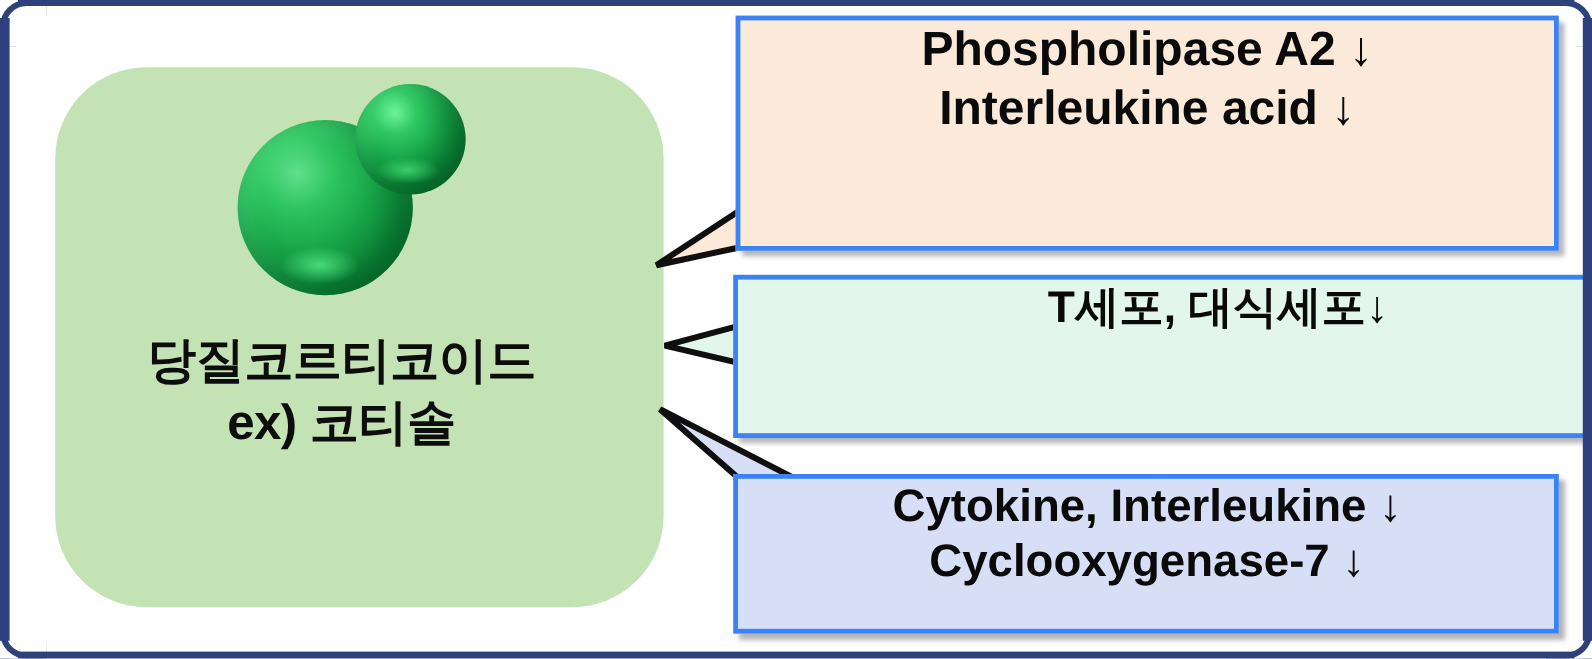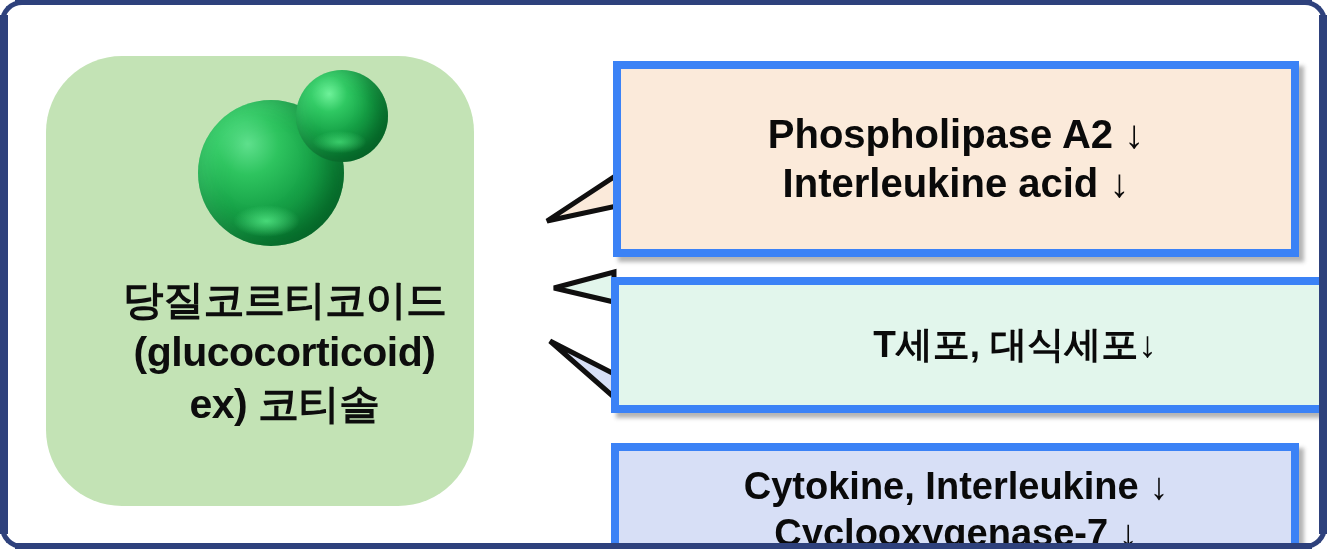--- a/index.html
+++ b/index.html
@@ -55,21 +55,21 @@
   .cm-tl { left: -15px; top: -15px; }
   .cm-tr { right: -15px; top: -15px; }
   .cm-bl { left: -15px; bottom: -15px; }
   .cm-br { right: -15px; bottom: -15px; }
 
   
   #green-panel {
     position: absolute;
     left: 46px;
     top: 56px;
-    width: 428px;
+    width: 507px;
     height: 450px;
     background: #c3e3b5;
     border-radius: 76px;
   }
 
   
   #molecule {
     position: absolute;
     left: 120px;
     top: 10px;
@@ -128,27 +128,26 @@
     font-weight: bold;
     font-size: 41px;
     line-height: 1.27;
     letter-spacing: -0.5px;
   }
   #panel-caption .cap-line { display: block; white-space: nowrap; }
 
   
   .callout {
     position: absolute;
-    border: 8px solid #3b82f6;
+    border: 4px solid #3b82f6;
     box-sizing: border-box;
     box-shadow: 5px 5px 4px rgba(70,70,70,0.40);
     display: flex;
-    align-items: center;
+    align-items: flex-start;
     justify-content: center;
-    margin-top: 48px;
   }
   .callout-text {
     width: 100%;
     text-align: center;
     color: #0a0a0a;
     font-weight: bold;
     line-height: 1.22;
     padding: 0 14px;
     box-sizing: border-box;
   }
@@ -190,21 +189,20 @@
 
   <div id="green-panel">
 
     <div id="molecule">
       <div class="sphere sphere-big"></div>
       <div class="sphere sphere-small"></div>
     </div>
 
     <div id="panel-caption">
       <span class="cap-line">당질코르티코이드</span>
-      <span class="cap-line">(glucocorticoid)</span>
       <span class="cap-line">ex) 코티솔</span>
     </div>
   </div>
 
   <svg id="tails" viewBox="0 0 1327 549">
 
     <polygon points="617,175 617,206 547,221" fill="#fbeada" stroke="#100f0f" stroke-width="5" stroke-linejoin="miter"></polygon>
 
     <polygon points="614,272 614,302 554,288" fill="#e2f6ec" stroke="#100f0f" stroke-width="5" stroke-linejoin="miter"></polygon>
 

